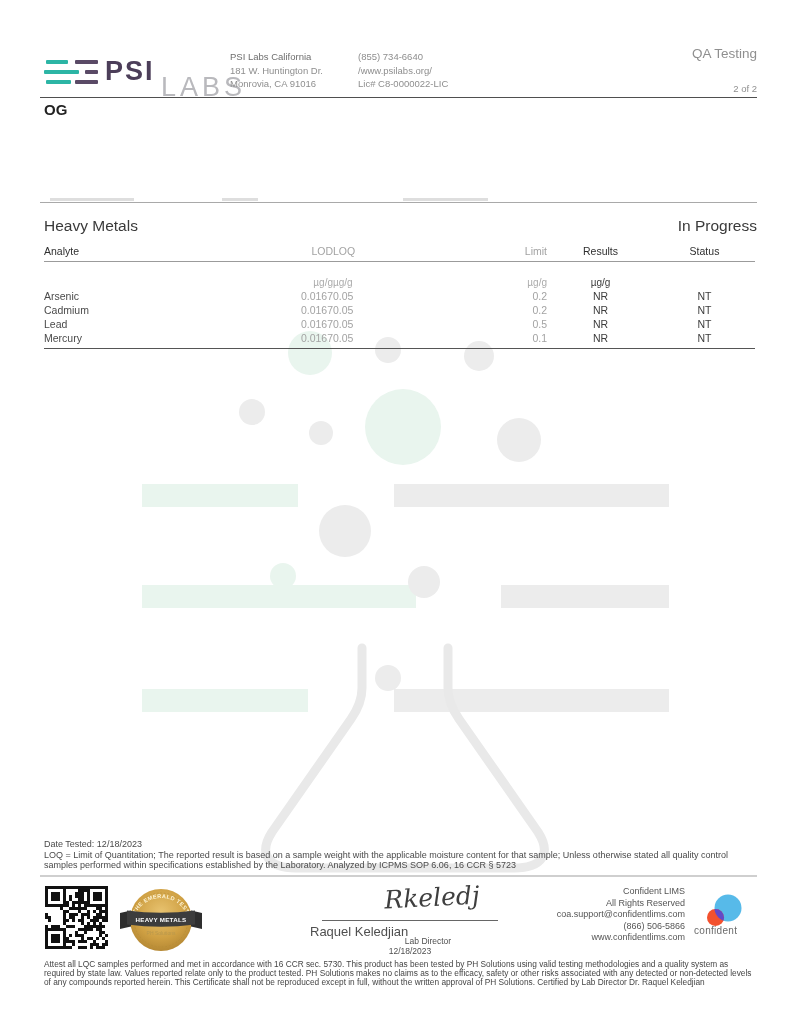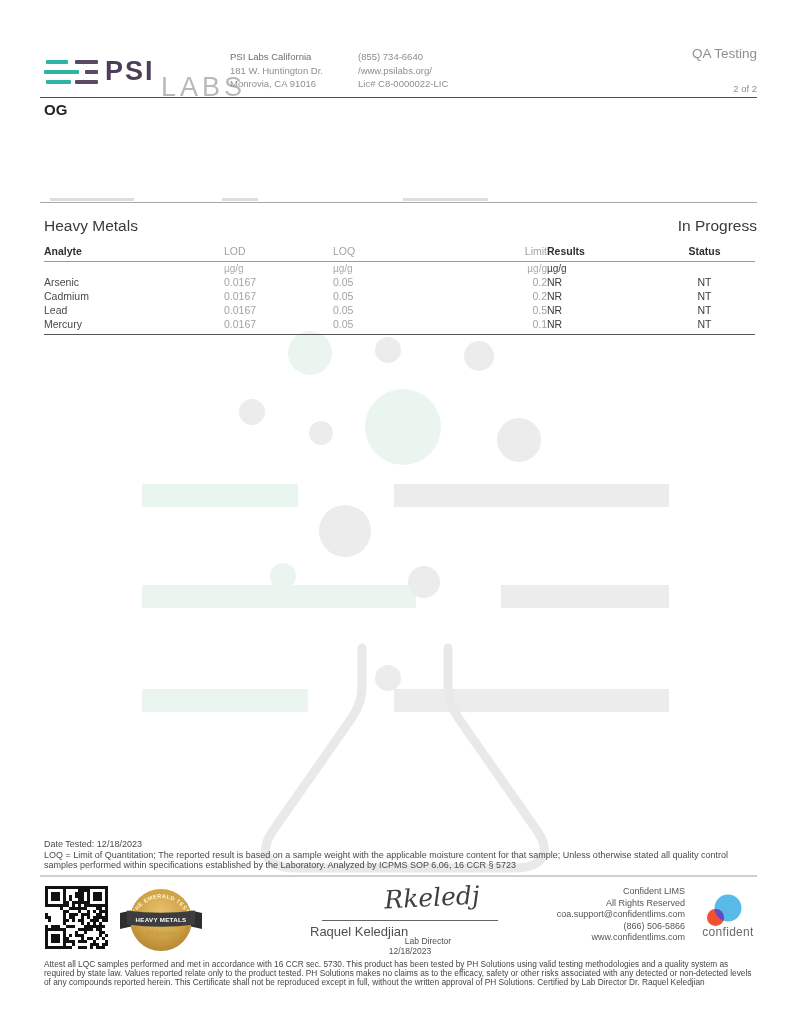--- a/index.html
+++ b/index.html
@@ -15,48 +15,48 @@
   .pageno{position:absolute;right:43px;top:83px;font-size:9.5px;color:#8f8f8f}
   .rule-dark{position:absolute;left:40px;width:717px;border-top:1px solid #4f4f4f}
   .og{position:absolute;left:44px;top:101px;font-size:15px;font-weight:700;color:#222}
   .ghost-bar{position:absolute;height:3px;background:#dedede;top:198px}
   .rule-light{position:absolute;left:40px;width:717px;border-top:1px solid #a9a9a9;top:202px}
   .sec-title{position:absolute;left:44px;top:217px;font-size:15.5px;color:#3a3a3a}
   .sec-status{position:absolute;right:43px;top:217px;font-size:15.5px;color:#3a3a3a}
   
   .tbl{position:absolute;left:44px;top:245px;width:711px;font-size:10.5px}
   .trow{display:flex}
-  .th{font-weight:700;color:#2f2f2f}
+  .th{font-weight:400;color:#2f2f2f}
   .th-g{font-weight:400;color:#a3a3a3}
   .c0{width:180px}
-  .c1{width:109px;text-align:left}
+  .c1{width:109px;text-align:right}
   .c2{width:105px;text-align:left}
   .c3{width:109px;text-align:right}
-  .c4{width:107px;text-align:left}
+  .c4{width:107px;text-align:center}
   .c5{flex:1;text-align:center}
   .thead{height:14px;align-items:baseline}
   .tline{border-top:1px solid #9b9b9b;margin-top:2px}
-  .tunits{height:13px;color:#ababab;font-size:10px;margin-top:1px}
+  .tunits{height:13px;color:#ababab;font-size:10px;margin-top:15px}
   .tunits .c4{color:#3c3c3c}
   .tdata{height:14px}
   .tdata .c0{color:#4a4a4a}
   .tdata .c1,.tdata .c2,.tdata .c3{color:#a3a3a3}
   .tdata .c4,.tdata .c5{color:#3c3c3c}
   .tbot{border-top:1px solid #555;margin-top:2px}
   
   .notes{position:absolute;left:44px;top:839px;width:713px;font-size:9px;line-height:10.6px;color:#4a4a4a}
   .divider2{position:absolute;left:40px;top:875px;width:717px;border-top:2px solid #cfcfcf}
   
   .sig-script{position:absolute;left:332px;top:883px;width:200px;text-align:center;font-family:"DejaVu Serif",serif;font-style:italic;font-size:25px;color:#3f3f3f;transform:rotate(-3deg)}
   .sig-line{position:absolute;left:322px;top:920px;width:176px;border-top:1px solid #666}
   .sig-name{position:absolute;left:310px;top:924px;width:200px;font-size:13px;color:#4f4f4f}
   .sig-role{position:absolute;left:328px;top:936px;width:200px;text-align:center;font-size:8.5px;color:#4f4f4f}
   .sig-date{position:absolute;left:310px;top:946px;width:200px;text-align:center;font-size:8.5px;color:#4f4f4f}
   .lims{position:absolute;right:115px;top:886px;width:260px;text-align:right;font-size:9px;line-height:11.6px;color:#555}
-  .conf-label{position:absolute;left:694px;top:925px;width:68px;text-align:center;font-size:12px;color:#6b6b6b;letter-spacing:.3px}
+  .conf-label{position:absolute;left:694px;top:925px;width:68px;font-size:10px;color:#6b6b6b;letter-spacing:.3px}
   .fine{position:absolute;left:44px;top:960px;width:714px;font-size:8.3px;line-height:9px;color:#454545}
 </style>
 </head>
 <body>
 
 <svg class="abs" style="left:0;top:0" width="800" height="1035" viewBox="0 0 800 1035" aria-hidden="true">
   <g fill="#e9f5ee">
     <circle cx="310" cy="353" r="22"></circle>
     <circle cx="403" cy="427" r="38"></circle>
     <circle cx="283" cy="576" r="13"></circle>

